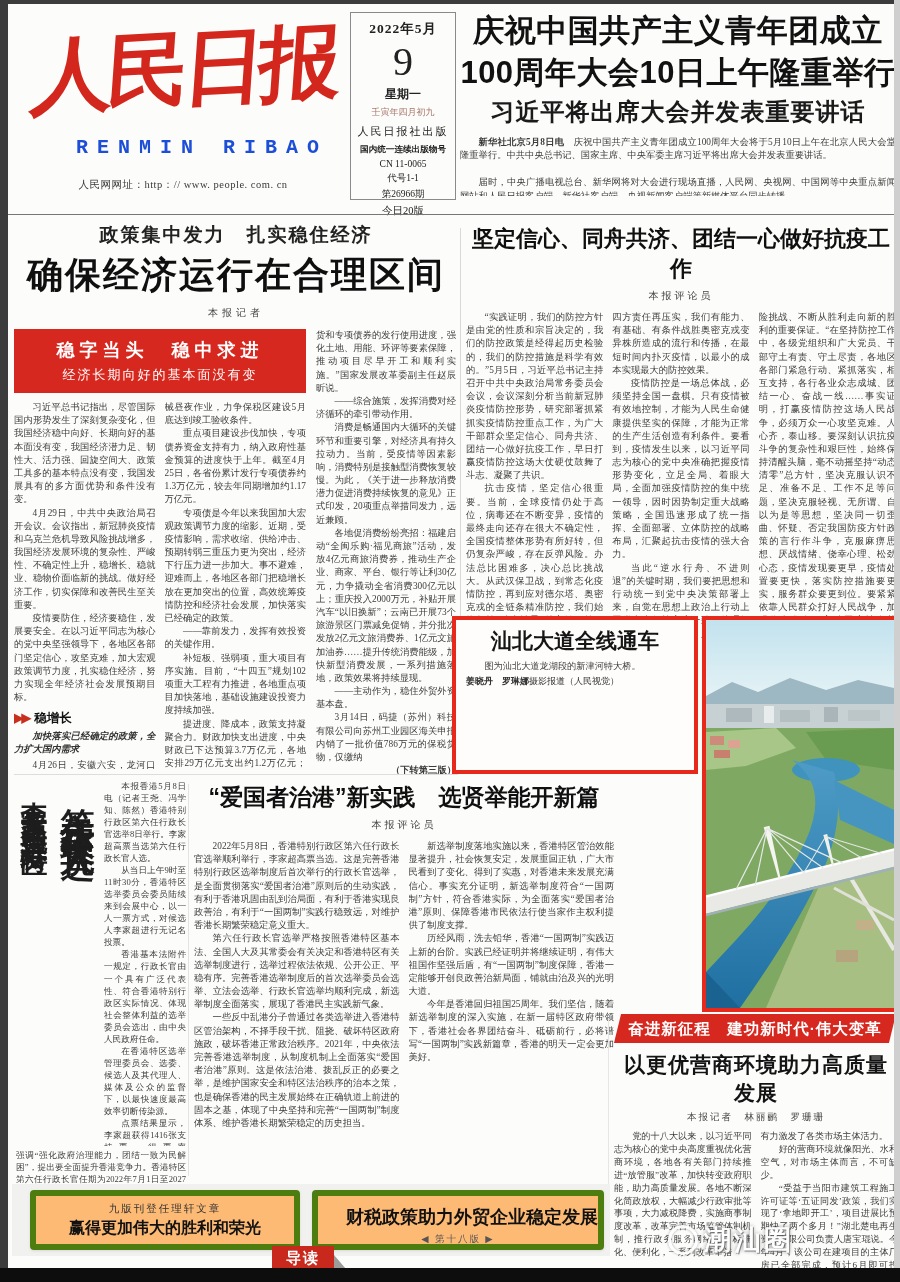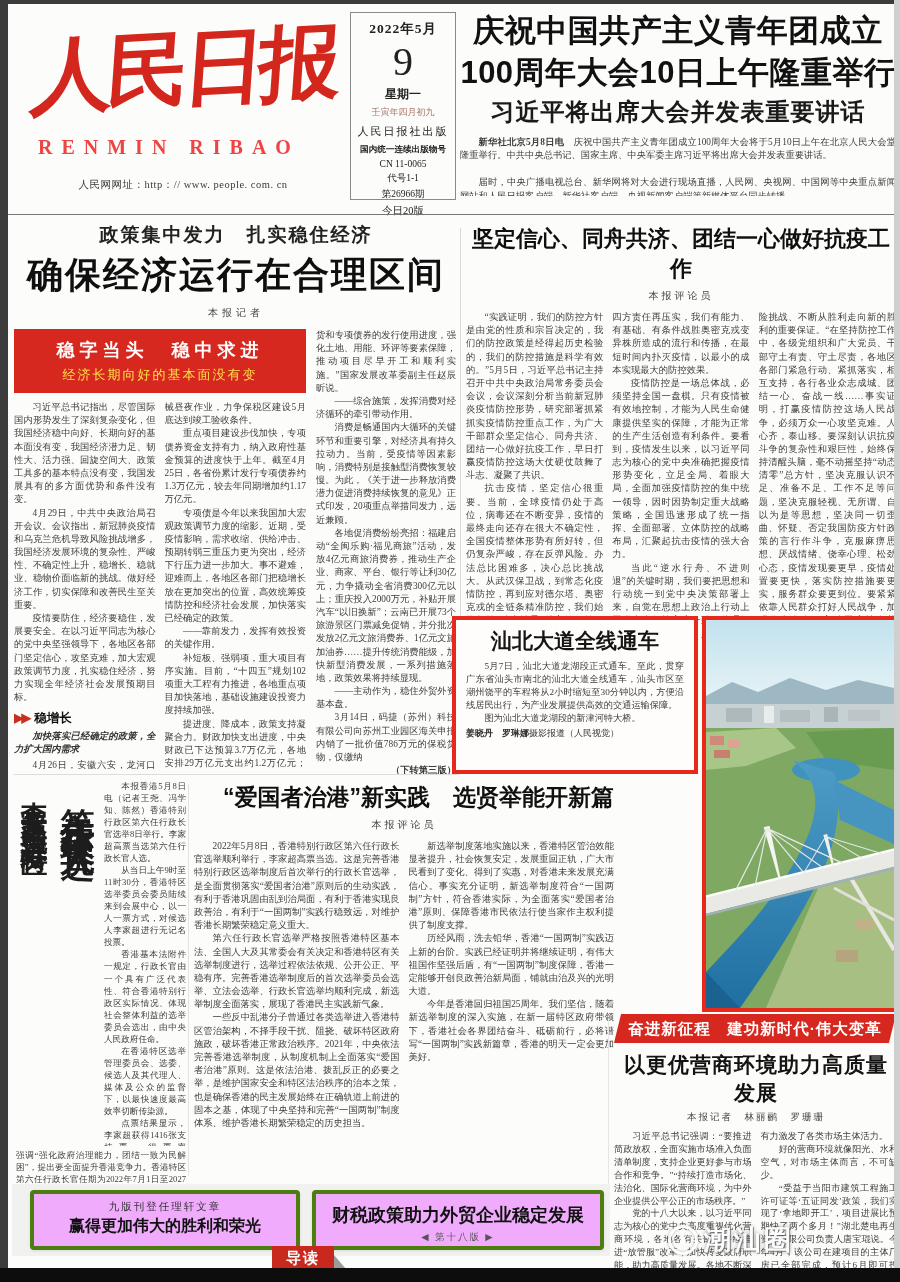--- a/index.html
+++ b/index.html
@@ -7,22 +7,22 @@
   .stage { position:relative; width:900px; height:1282px; background:#3c3c3c; overflow:hidden; }
   .paper { position:absolute; left:8px; top:4px; width:886px; height:1278px; background:#fcfcfa; color:#222; }
   .abs { position:absolute; }
   .sans { font-family:"Liberation Sans","DejaVu Sans",sans-serif; }
   .serif { font-family:"Liberation Serif","DejaVu Serif",serif; }
 
   
   .logo { left:10px; top:6px; width:330px; height:130px; color:#d3261c;
           font-size:82px; font-weight:900; line-height:120px; letter-spacing:-6px;
           transform:rotate(-3deg) skewX(-7deg); text-align:center; }
-  .logo-latin { left:30px; top:132px; width:290px; text-align:left; color:#ef4444;
-          font-size:20px; font-weight:700; letter-spacing:9px; }
+  .logo-latin { left:30px; top:132px; width:290px; text-align:right; color:#1d4ed8;
+          font-size:20px; font-weight:700; letter-spacing:9px;font-family:Liberation Mono, monospace; }
   .site-line { left:10px; top:174px; width:330px; text-align:center; color:#3a3a3a; font-size:10.5px; letter-spacing:0.5px; }
 
   .datebox { left:342px; top:8px; width:106px; height:188px; border:1px solid #8a8a8a;
              display:flex; flex-direction:column; align-items:center; padding:7px 3px 4px; gap:3px; text-align:center; }
   .db-ym { font-size:13.5px; font-weight:700; letter-spacing:1px; }
   .db-day { font-size:40px; line-height:1.05; font-weight:400; }
   .db-week { font-size:12px; font-weight:700; }
   .db-lunar { font-size:9px; color:#a8756a; }
   .db-pub { font-size:11px; letter-spacing:2px; margin-top:2px; }
   .db-lab { font-size:8.6px; font-weight:700; margin-top:2px; }
@@ -47,21 +47,21 @@
 
   
   .econ { left:6px; top:218px; width:444px; }
   .econ-kicker { text-align:center; font-size:19px; font-weight:700; letter-spacing:2px; color:#222; }
   .econ-head { text-align:center; font-size:36px; font-weight:900; letter-spacing:2px; color:#0f0f0f; margin-top:3px; }
   .econ-byline { text-align:center; font-size:10px; letter-spacing:4px; color:#444; margin-top:6px; }
   .econ-content { display:flex; gap:10px; margin-top:9px; }
   .econ-left { width:292px; }
   .redbox { background:#d7281f; height:64px; padding-top:9px; text-align:center; margin-bottom:8px; }
   .redbox-l1 { color:#fff; font-size:18px; font-weight:900; letter-spacing:5px; }
-  .redbox-l2 { color:#fde047; font-size:13px; letter-spacing:2px; margin-top:4px; }
+  .redbox-l2 { color:#ffffff; font-size:13px; letter-spacing:2px; margin-top:4px; }
   .econ-twocol { display:flex; gap:9px; height:368px; overflow:hidden; }
   .econ-twocol > div { flex:1; overflow:hidden; }
   .econ-c3 { width:140px; height:446px; overflow:hidden; }
   .subhead { margin:6px 0 2px; font-size:12.5px; font-weight:900; font-family:"Liberation Sans",sans-serif; color:#111; }
   .subhead .mk { color:#c92f1d; letter-spacing:-2px; margin-right:5px; }
   .subnote { font-style:italic; font-weight:600; color:#333; text-indent:2em; margin-bottom:3px; }
 
   
   .vline1 { left:452px; top:224px; width:1px; height:546px; background:#d9d9d9; }
   .epi { left:458px; top:220px; width:430px; }
@@ -85,45 +85,45 @@
   .hk-flex { display:flex; gap:4px; height:366px; }
   .vhead { writing-mode:vertical-rl; text-orientation:upright; font-weight:700; color:#1d1d1d; letter-spacing:5px; }
   .vhead1 { font-size:27px; width:36px; }
   .vhead2 { font-size:34px; width:44px; }
   .hk-body { flex:1; overflow:hidden; font-size:8.6px; line-height:1.4; }
   .hk-foot { margin-top:3px; font-size:8.6px; line-height:1.4; text-align:justify; color:#3c3c3c; }
 
   
   .vline2 { left:180px; top:780px; width:1px; height:392px; background:#e3e3e3; }
   .hked { left:186px; top:778px; width:420px; }
-  .hked-head { text-align:right; font-size:23px; font-weight:900; font-family:"Liberation Sans",sans-serif; color:#101010; }
+  .hked-head { text-align:center; font-size:23px; font-weight:900; font-family:"Liberation Sans",sans-serif; color:#101010; }
   .hked-byline { text-align:center; font-size:10px; letter-spacing:3px; color:#444; margin-top:5px; }
   .hked-cols { margin-top:8px; height:340px; }
   .hked-cols .bodytxt, .hked-cols > div { font-size:9.3px; }
 
   
   .vline3 { left:600px; top:1014px; width:1px; height:238px; background:#e6e6e6; }
   .biz { left:606px; top:1010px; width:284px; }
   .biz-banner { width:282px; height:29px; background:#d7281f; color:#fff; text-align:center; line-height:29px;
                 font-size:15.5px; font-weight:900; font-family:"Liberation Sans",sans-serif; letter-spacing:1px;
                 clip-path:polygon(2.5% 0, 100% 0, 97.5% 100%, 0 100%); }
   .biz-head { text-align:center; font-size:21px; font-weight:900; letter-spacing:1px; color:#131313; margin-top:8px; }
   .biz-byline { text-align:center; font-size:9.5px; letter-spacing:2px; color:#444; margin-top:4px; }
   .biz-cols { margin-top:6px; height:150px; font-size:9.1px; }
   .biz-jump { text-align:right; font-weight:700; font-size:9.2px; margin-top:1px; }
 
   
   .bottom-band { left:4px; top:1180px; width:598px; height:72px; background:#f1f1ef; }
-  .bbox { position:absolute; background:#f0abfc; border:4px solid #4d7c0f; border-radius:4px;
+  .bbox { position:absolute; background:#fdba74; border:6px solid #4d7c0f; border-radius:4px;
           box-shadow:0 1px 3px rgba(0,0,0,0.10); text-align:center; }
   .bbox1 { left:22px; top:1186px; width:270px; height:60px; padding-top:6px; }
   .bbox2 { left:304px; top:1186px; width:292px; height:60px; padding-top:9px; }
   .bbox-kicker { font-size:10.5px; color:#333; letter-spacing:2px; }
   .bbox-title1 { font-size:16px; font-weight:900; font-family:"Liberation Sans",sans-serif; color:#111; margin-top:2px; }
-  .bbox-title2 { font-size:18px; font-weight:900; font-family:"Liberation Sans",sans-serif; color:#111; }
+  .bbox-title2 { font-size:18px; font-weight:900; font-family:"Liberation Sans",sans-serif; color:#111;text-align:right; }
   .bbox-ref { font-size:9.5px; color:#555; margin-top:4px; letter-spacing:2px; }
   .digest { left:264px; top:1242px; width:62px; height:23px; background:#c9281d; color:#fff;
             font-family:"Liberation Sans",sans-serif; font-size:15px; font-weight:900; text-align:center; line-height:23px; letter-spacing:2px; }
   .digest::after { content:""; position:absolute; right:-12px; bottom:0; width:0; height:0;
             border-left:12px solid #9c9c98; border-top:14px solid transparent; }
 
   
   .watermark { left:660px; top:1218px; display:flex; align-items:center; gap:6px; opacity:0.95; }
   .wm-ring { width:30px; height:30px; border:3px solid #fff; border-radius:50%;
              box-shadow:0 0 3px rgba(0,0,0,0.35), inset 0 0 3px rgba(0,0,0,0.35);
@@ -234,21 +234,20 @@
         <div>
           <p class="noindent">险挑战、不断从胜利走向新的胜利的重要保证。“在坚持防控工作中，各级党组织和广大党员、干部守土有责、守土尽责，各地区各部门紧急行动、紧抓落实，相互支持，各行各业众志成城、团结一心、奋战一线……事实证明，打赢疫情防控这场人民战争，必须万众一心攻坚克难。人心齐，泰山移。要深刻认识抗疫斗争的复杂性和艰巨性，始终保持清醒头脑，毫不动摇坚持“动态清零”总方针，坚决克服认识不足、准备不足、工作不足等问题，坚决克服轻视、无所谓、自以为是等思想，坚决同一切歪曲、怀疑、否定我国防疫方针政策的言行作斗争，克服麻痹思想、厌战情绪、侥幸心理、松劲心态，疫情发现要更早，疫情处置要更快，落实防控措施要更实，服务群众要更到位。要紧紧依靠人民群众打好人民战争，加强信息发布，主动回应社会关切，引导广大群众增强责任意识、自我防护意识，自觉承担防控责任和义务，落实个人、家庭等日常防护措施，推进加强免疫接种工作，筑牢群防群控防线。</p>
 
         </div>
       </div>
     </div>
 
     <div class="abs roadbox">
       <div class="road-title">汕北大道全线通车</div>
       <div class="road-body bodytxt">
-        <p>5月7日，汕北大道龙湖段正式通车。至此，贯穿广东省汕头市南北的汕北大道全线通车，汕头市区至潮州饶平的车程将从2小时缩短至30分钟以内，方便沿线居民出行，为产业发展提供高效的交通运输保障。</p>
         <p>图为汕北大道龙湖段的新津河特大桥。</p>
       </div>
       <div class="road-credit"><b>姜晓丹　罗琳娜</b><span>摄影报道（人民视觉）</span></div>
     </div>
 
     <div class="abs photobox">
       <svg width="188" height="388" viewBox="0 0 188 388">
         <defs>
           <linearGradient id="sky" x1="0" y1="0" x2="0" y2="1">
             <stop offset="0" stop-color="#c2e2ee"></stop>
@@ -332,21 +331,20 @@
     </div>
 
     <div class="abs vline3"></div>
 
     <div class="abs biz">
       <div class="biz-banner">奋进新征程　建功新时代·伟大变革</div>
       <div class="biz-head">以更优营商环境助力高质量发展</div>
       <div class="biz-byline">本报记者　林丽鹂　罗珊珊</div>
       <div class="colwrap biz-cols bodytxt">
         <div>
-          <p>习近平总书记强调：“要推进简政放权，全面实施市场准入负面清单制度，支持企业更好参与市场合作和竞争。”“持续打造市场化、法治化、国际化营商环境，为中外企业提供公平公正的市场秩序。”</p>
           <p>党的十八大以来，以习近平同志为核心的党中央高度重视优化营商环境，各地各有关部门持续推进“放管服”改革，加快转变政府职能，助力高质量发展。各地不断深化简政放权，大幅减少行政审批等事项，大力减税降费，实施商事制度改革，改革完善市场监管体制机制，推行政务服务网络化、标准化、便利化，一系列改革举措</p>
         </div>
         <div>
           <p class="noindent">有力激发了各类市场主体活力。</p>
           <p>好的营商环境就像阳光、水和空气，对市场主体而言，不可缺少。</p>
           <p>“受益于当阳市建筑工程施工许可证等‘五证同发’政策，我们实现了‘拿地即开工’，项目进展比预期快了两个多月！”湖北楚电再生资源有限公司负责人唐宝琨说。今年4月，该公司在建项目的主体厂房已全部完成，预计6月即可投产。</p>
 
         </div>
       </div>
       <div class="biz-jump">（下转第十一版）</div>

